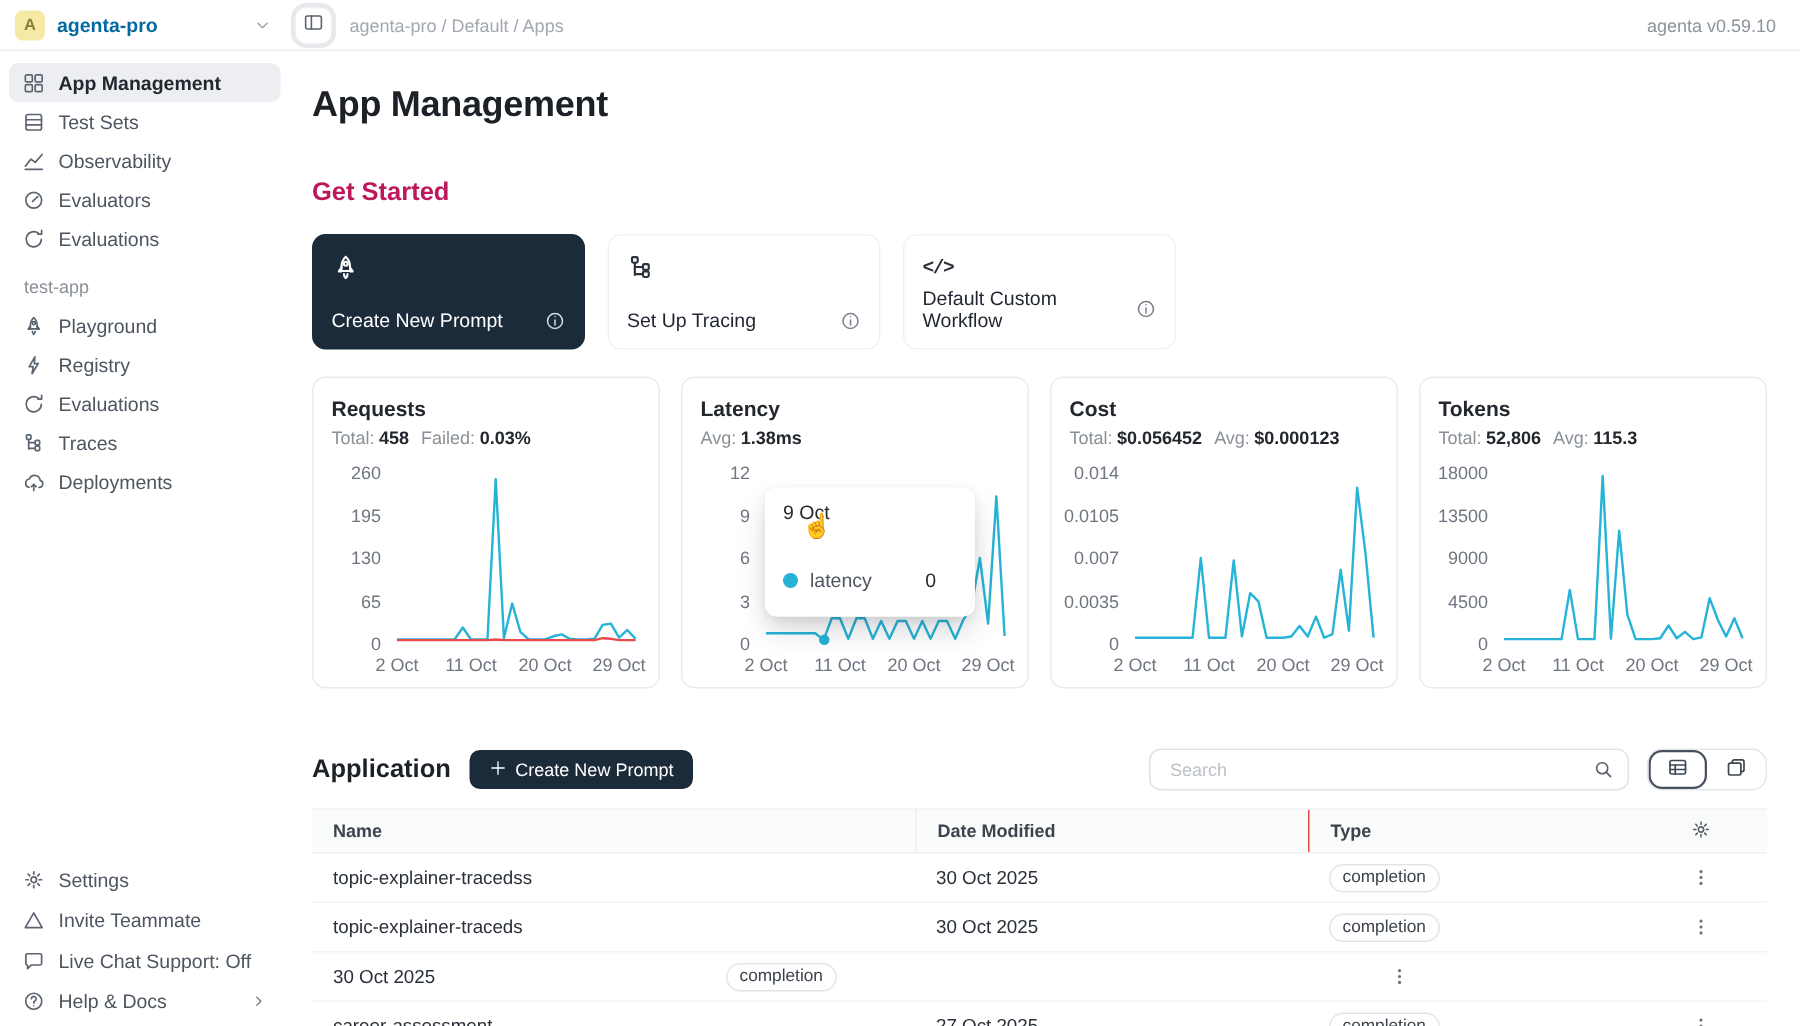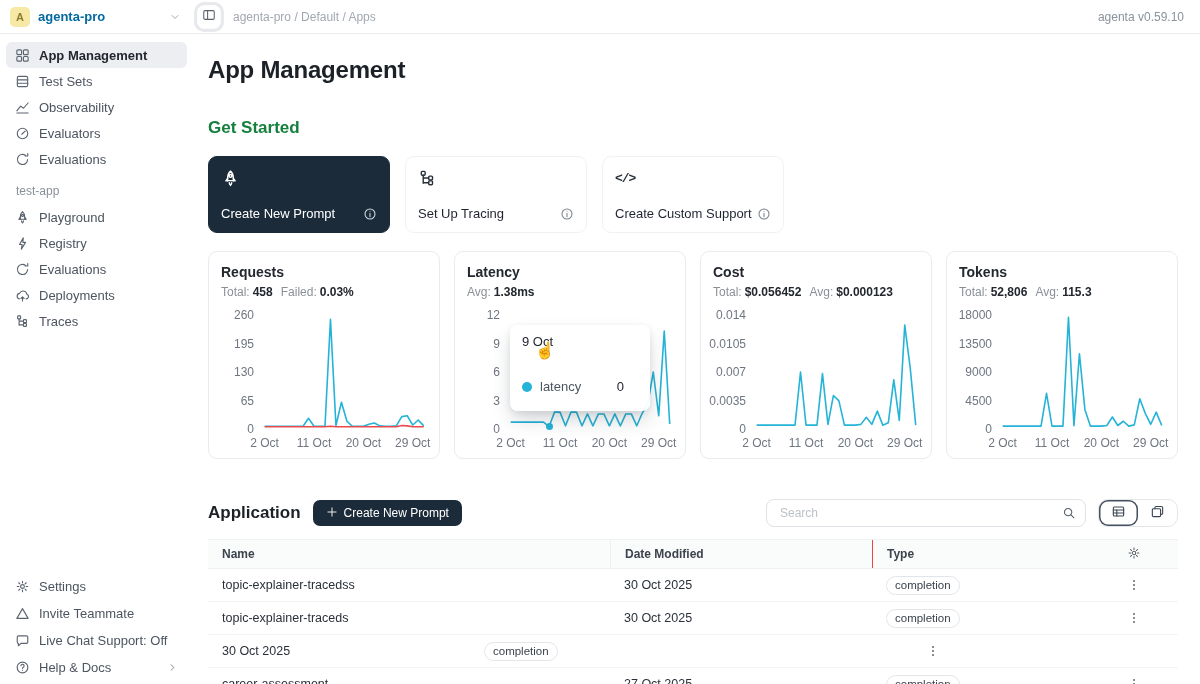--- a/index.html
+++ b/index.html
@@ -33,21 +33,21 @@
   .side-icon { width:15px; height:15px; flex:none; display:flex; color:#5c6470; }
   .side-icon svg { width:15px; height:15px; }
   .side-label { white-space:nowrap; overflow:hidden; flex:1; }
   .side-chevron { color:#6a717b; display:flex; }
   .side-chevron svg { width:11px; height:11px; }
   .section-label { color:#8a9097; font-size:12px; padding:11px 10px 5px; }
   .sidebar-footer { margin-top:auto; display:flex; flex-direction:column; gap:1px; padding-bottom:4px; }
 
   .main { flex:1; padding:14px 22px 0 15px; overflow:hidden; }
   .page-title { font-size:24px; font-weight:600; margin:8px 0 0; color:#1c2128; letter-spacing:-.2px; }
-  .section-heading { font-size:17px; font-weight:600; margin:34px 0 0; color:#15803d; }
+  .section-heading { font-size:17px; font-weight:600; margin:34px 0 0; color:#be185d; }
 
   
   .gs-cards { display:flex; gap:15px; margin-top:18px; }
   .gs-card { width:182px; height:77px; border-radius:9px; border:1px solid #f1f2f4; background:#fff;
     padding:11px 12px; display:flex; flex-direction:column; justify-content:space-between; cursor:pointer; }
   .gs-card.dark { background:var(--dark,#1c2b3a); border-color:var(--dark,#1c2b3a); color:#fff; }
   .gs-icon { width:20px; height:20px; display:flex; align-items:center; color:#2a313b; }
   .gs-card.dark .gs-icon { color:#fff; }
   .gs-icon svg { width:19px; height:19px; }
   .gs-code { font-family:"Liberation Mono", monospace; font-size:13px; font-weight:700; letter-spacing:-1px; }
@@ -235,37 +235,37 @@
               <path d="M13.4 8 a5.4 5.4 0 1 1 -2.1-4.3"></path>
               <polyline points="13.6,1.6 13.6,4.3 10.9,4.3"></polyline>
             </svg>
           </span>
           <span class="side-label">Evaluations</span>
         </div>
 
         <div class="side-item">
           <span class="side-icon">
             <svg viewBox="0 0 16 16" fill="none" stroke="currentColor" stroke-width="1.2" stroke-linecap="round" stroke-linejoin="round">
-              <path d="M4.6 11.6 a3 3 0 0 1 .3-5.9 a4 4 0 0 1 7.7 1 a2.5 2.5 0 0 1 -.8 4.9"></path>
-              <path d="M8 13.8 V9.6 M6.3 11.2 L8 9.4 L9.7 11.2"></path>
-            </svg>
-          </span>
-          <span class="side-label">Deployments</span>
-        </div>
-
-        <div class="side-item">
-          <span class="side-icon">
-            <svg viewBox="0 0 16 16" fill="none" stroke="currentColor" stroke-width="1.2" stroke-linecap="round" stroke-linejoin="round">
               <rect x="2.8" y="2" width="3.2" height="3.2" rx="0.8"></rect>
               <path d="M4.4 5.2 V12 M4.4 7.6 H9 M4.4 11.6 H9"></path>
               <rect x="9" y="6" width="3.2" height="3.2" rx="0.8"></rect>
               <rect x="9" y="10" width="3.2" height="3.2" rx="0.8"></rect>
             </svg>
           </span>
           <span class="side-label">Traces</span>
+        </div>
+
+        <div class="side-item">
+          <span class="side-icon">
+            <svg viewBox="0 0 16 16" fill="none" stroke="currentColor" stroke-width="1.2" stroke-linecap="round" stroke-linejoin="round">
+              <path d="M4.6 11.6 a3 3 0 0 1 .3-5.9 a4 4 0 0 1 7.7 1 a2.5 2.5 0 0 1 -.8 4.9"></path>
+              <path d="M8 13.8 V9.6 M6.3 11.2 L8 9.4 L9.7 11.2"></path>
+            </svg>
+          </span>
+          <span class="side-label">Deployments</span>
         </div>
       </nav>
     <div class="sidebar-footer">
 
         <div class="side-item">
           <span class="side-icon">
             <svg viewBox="0 0 16 16" fill="none" stroke="currentColor" stroke-width="1.2" stroke-linecap="round" stroke-linejoin="round">
               <circle cx="8" cy="8" r="2"></circle>
               <path d="M8 2.4 V4.1 M8 11.9 V13.6 M2.4 8 H4.1 M11.9 8 H13.6 M4 4 L5.2 5.2 M10.8 10.8 L12 12 M12 4 L10.8 5.2 M5.2 10.8 L4 12"></path>
             </svg>
@@ -359,21 +359,21 @@
               </svg>
             </span>
           </div>
         </div>
 
         <div class="gs-card">
           <span class="gs-icon">
             <span class="gs-code">&lt;/&gt;</span>
           </span>
           <div class="gs-bottom">
-            <span>Create Custom Support</span>
+            <span>Default Custom Workflow</span>
             <span class="info-icon">
               <svg viewBox="0 0 16 16" fill="none" stroke="currentColor" stroke-width="1.2" stroke-linecap="round" stroke-linejoin="round">
                 <circle cx="8" cy="8" r="5.7"></circle>
                 <line x1="8" y1="7.3" x2="8" y2="11"></line>
                 <circle cx="8" cy="4.8" r="0.6" fill="currentColor" stroke="none"></circle>
               </svg>
             </span>
           </div>
         </div>
       </div>

